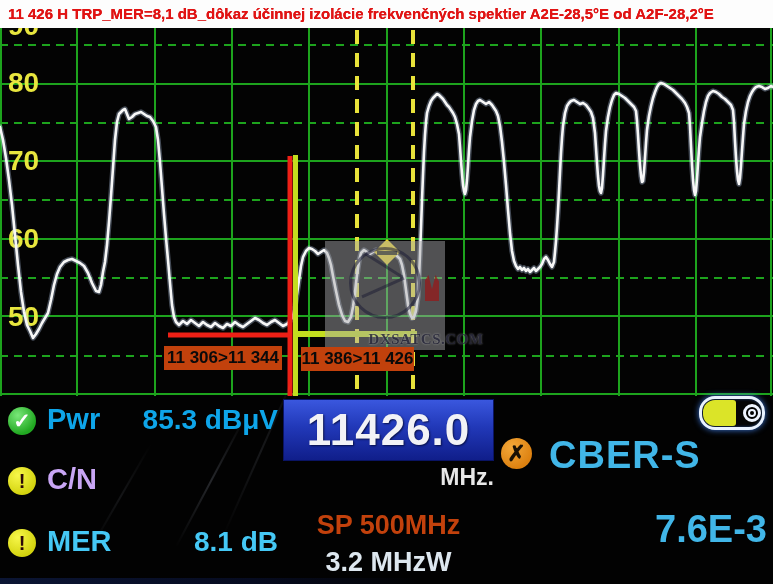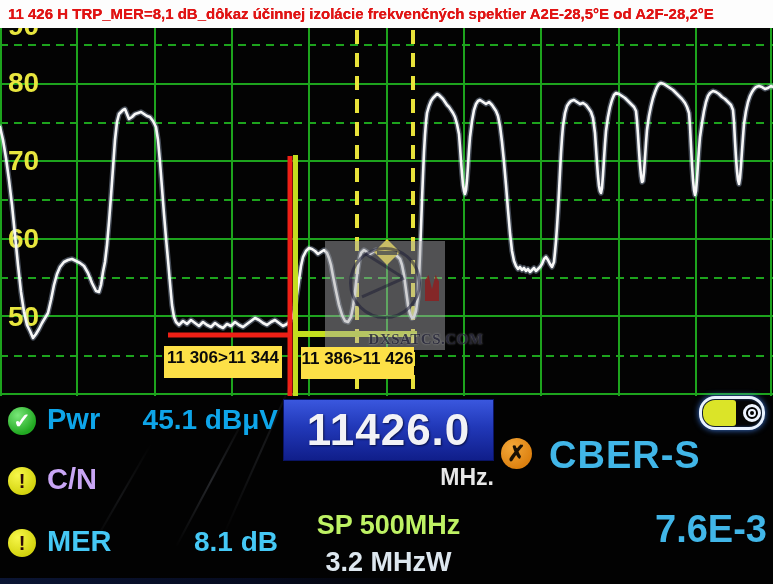--- a/index.html
+++ b/index.html
@@ -20,22 +20,22 @@
   .wm-logo:before{content:"";position:absolute;left:10px;top:14px;width:44px;height:3px;
        background:rgba(25,25,50,0.5);transform:rotate(32deg);}
   .wm-logo:after{content:"";position:absolute;left:8px;top:36px;width:46px;height:3px;
        background:rgba(25,25,50,0.5);transform:rotate(-24deg);}
   .wm-accent{position:absolute;right:6px;top:34px;width:14px;height:26px;
        background:rgba(150,25,25,0.75);border-radius:3px 3px 0 0;
        clip-path:polygon(0 100%,0 20%,25% 0,50% 55%,75% 0,100% 25%,100% 100%);}
   .wm-text{position:absolute;left:0;bottom:2px;width:100%;text-align:center;
        font-family:"Liberation Serif",serif;font-weight:bold;font-size:15px;
        color:rgba(25,25,45,0.8);text-shadow:0 0 2px rgba(255,255,255,0.5);letter-spacing:.5px;margin-left:41px;}
-  .range-box{position:absolute;background:#fde047;color:#0a0a0a;font-weight:bold;font-size:17px;
-       text-align:center;z-index:8;line-height:24px;height:32px;white-space:nowrap;}
+  .range-box{position:absolute;background:#c2410c;color:#0a0a0a;font-weight:bold;font-size:17px;
+       text-align:center;z-index:8;line-height:24px;height:24px;white-space:nowrap;}
   .box1{left:164px;top:346px;width:118px;}
   .box2{left:301px;top:347px;width:113px;}
   
   .bottom{position:absolute;left:0;top:396px;width:773px;height:188px;background:#020202;}
   .streak{position:absolute;background:linear-gradient(180deg,transparent,rgba(220,230,255,0.16),transparent);
        width:2px;pointer-events:none;}
   .s1{left:210px;top:10px;height:150px;transform:rotate(28deg);}
   .s2{left:260px;top:-40px;height:190px;transform:rotate(24deg);opacity:.6;}
   .s3{left:120px;top:40px;height:120px;transform:rotate(30deg);opacity:.5;}
   .icon{position:absolute;width:28px;height:28px;border-radius:50%;display:flex;
@@ -52,21 +52,21 @@
        font-size:28px;white-space:nowrap;}
   .c-yellow{color:#0ea5e9;} .c-violet{color:#c9a6f5;} .c-cyan{color:#45c8f5;}
   .freq-box{position:absolute;left:283px;top:3px;width:211px;height:62px;
        background:linear-gradient(180deg,#3a57de 0%,#2138b8 45%,#101e8a 100%);
        border:1px solid #0a1464;display:flex;align-items:center;justify-content:center;
        color:#f2f2f6;font-weight:bold;font-size:44px;letter-spacing:1px;
        text-shadow:1px 1px 2px #081048;box-sizing:border-box;}
   .freq-unit{position:absolute;left:283px;top:68px;width:211px;text-align:right;
        color:#e8e8e8;font-weight:bold;font-size:23px;}
   .span-lbl{position:absolute;left:283px;top:114px;width:211px;text-align:center;
-       color:#bef264;font-weight:bold;font-size:27px;white-space:nowrap;}
+       color:#c2410c;font-weight:bold;font-size:27px;white-space:nowrap;}
   .bw-lbl{position:absolute;left:283px;top:151px;width:211px;text-align:center;
        color:#dde7ef;font-weight:bold;font-size:27px;white-space:nowrap;}
   .cber{position:absolute;left:549px;top:38px;font-weight:bold;font-size:38px;
        color:#41b6e8;letter-spacing:1px;white-space:nowrap;}
   .berval{position:absolute;left:600px;top:112px;width:167px;text-align:right;
        font-weight:bold;font-size:38px;color:#41b6e8;white-space:nowrap;}
   .battery{position:absolute;left:699px;top:0px;width:60px;height:28px;background:#050505;
        border:3px solid #e9f2ff;border-radius:16px;
        box-shadow:0 0 6px rgba(70,140,255,.85), inset 0 0 3px rgba(70,140,255,.5);}
   .bat-fill{position:absolute;left:1px;top:1px;bottom:1px;width:33px;background:#dbe428;
@@ -136,21 +136,21 @@
 
   <div class="bottom">
     <div class="streak s1"></div>
     <div class="streak s2"></div>
     <div class="streak s3"></div>
 
     <div class="icon check" style="top:11px">
         <span>✓</span>
       </div>
     <div class="lbl c-yellow" style="top:7px">Pwr</div>
-    <div class="val c-yellow" style="top:8px">45.1 dBμV</div>
+    <div class="val c-yellow" style="top:8px">85.3 dBμV</div>
 
     <div class="icon warn" style="top:71px">
         <span>!</span>
       </div>
     <div class="lbl c-violet" style="top:67px">C/N</div>
 
     <div class="icon warn" style="top:133px">
         <span>!</span>
       </div>
     <div class="lbl c-cyan" style="top:129px">MER</div>

